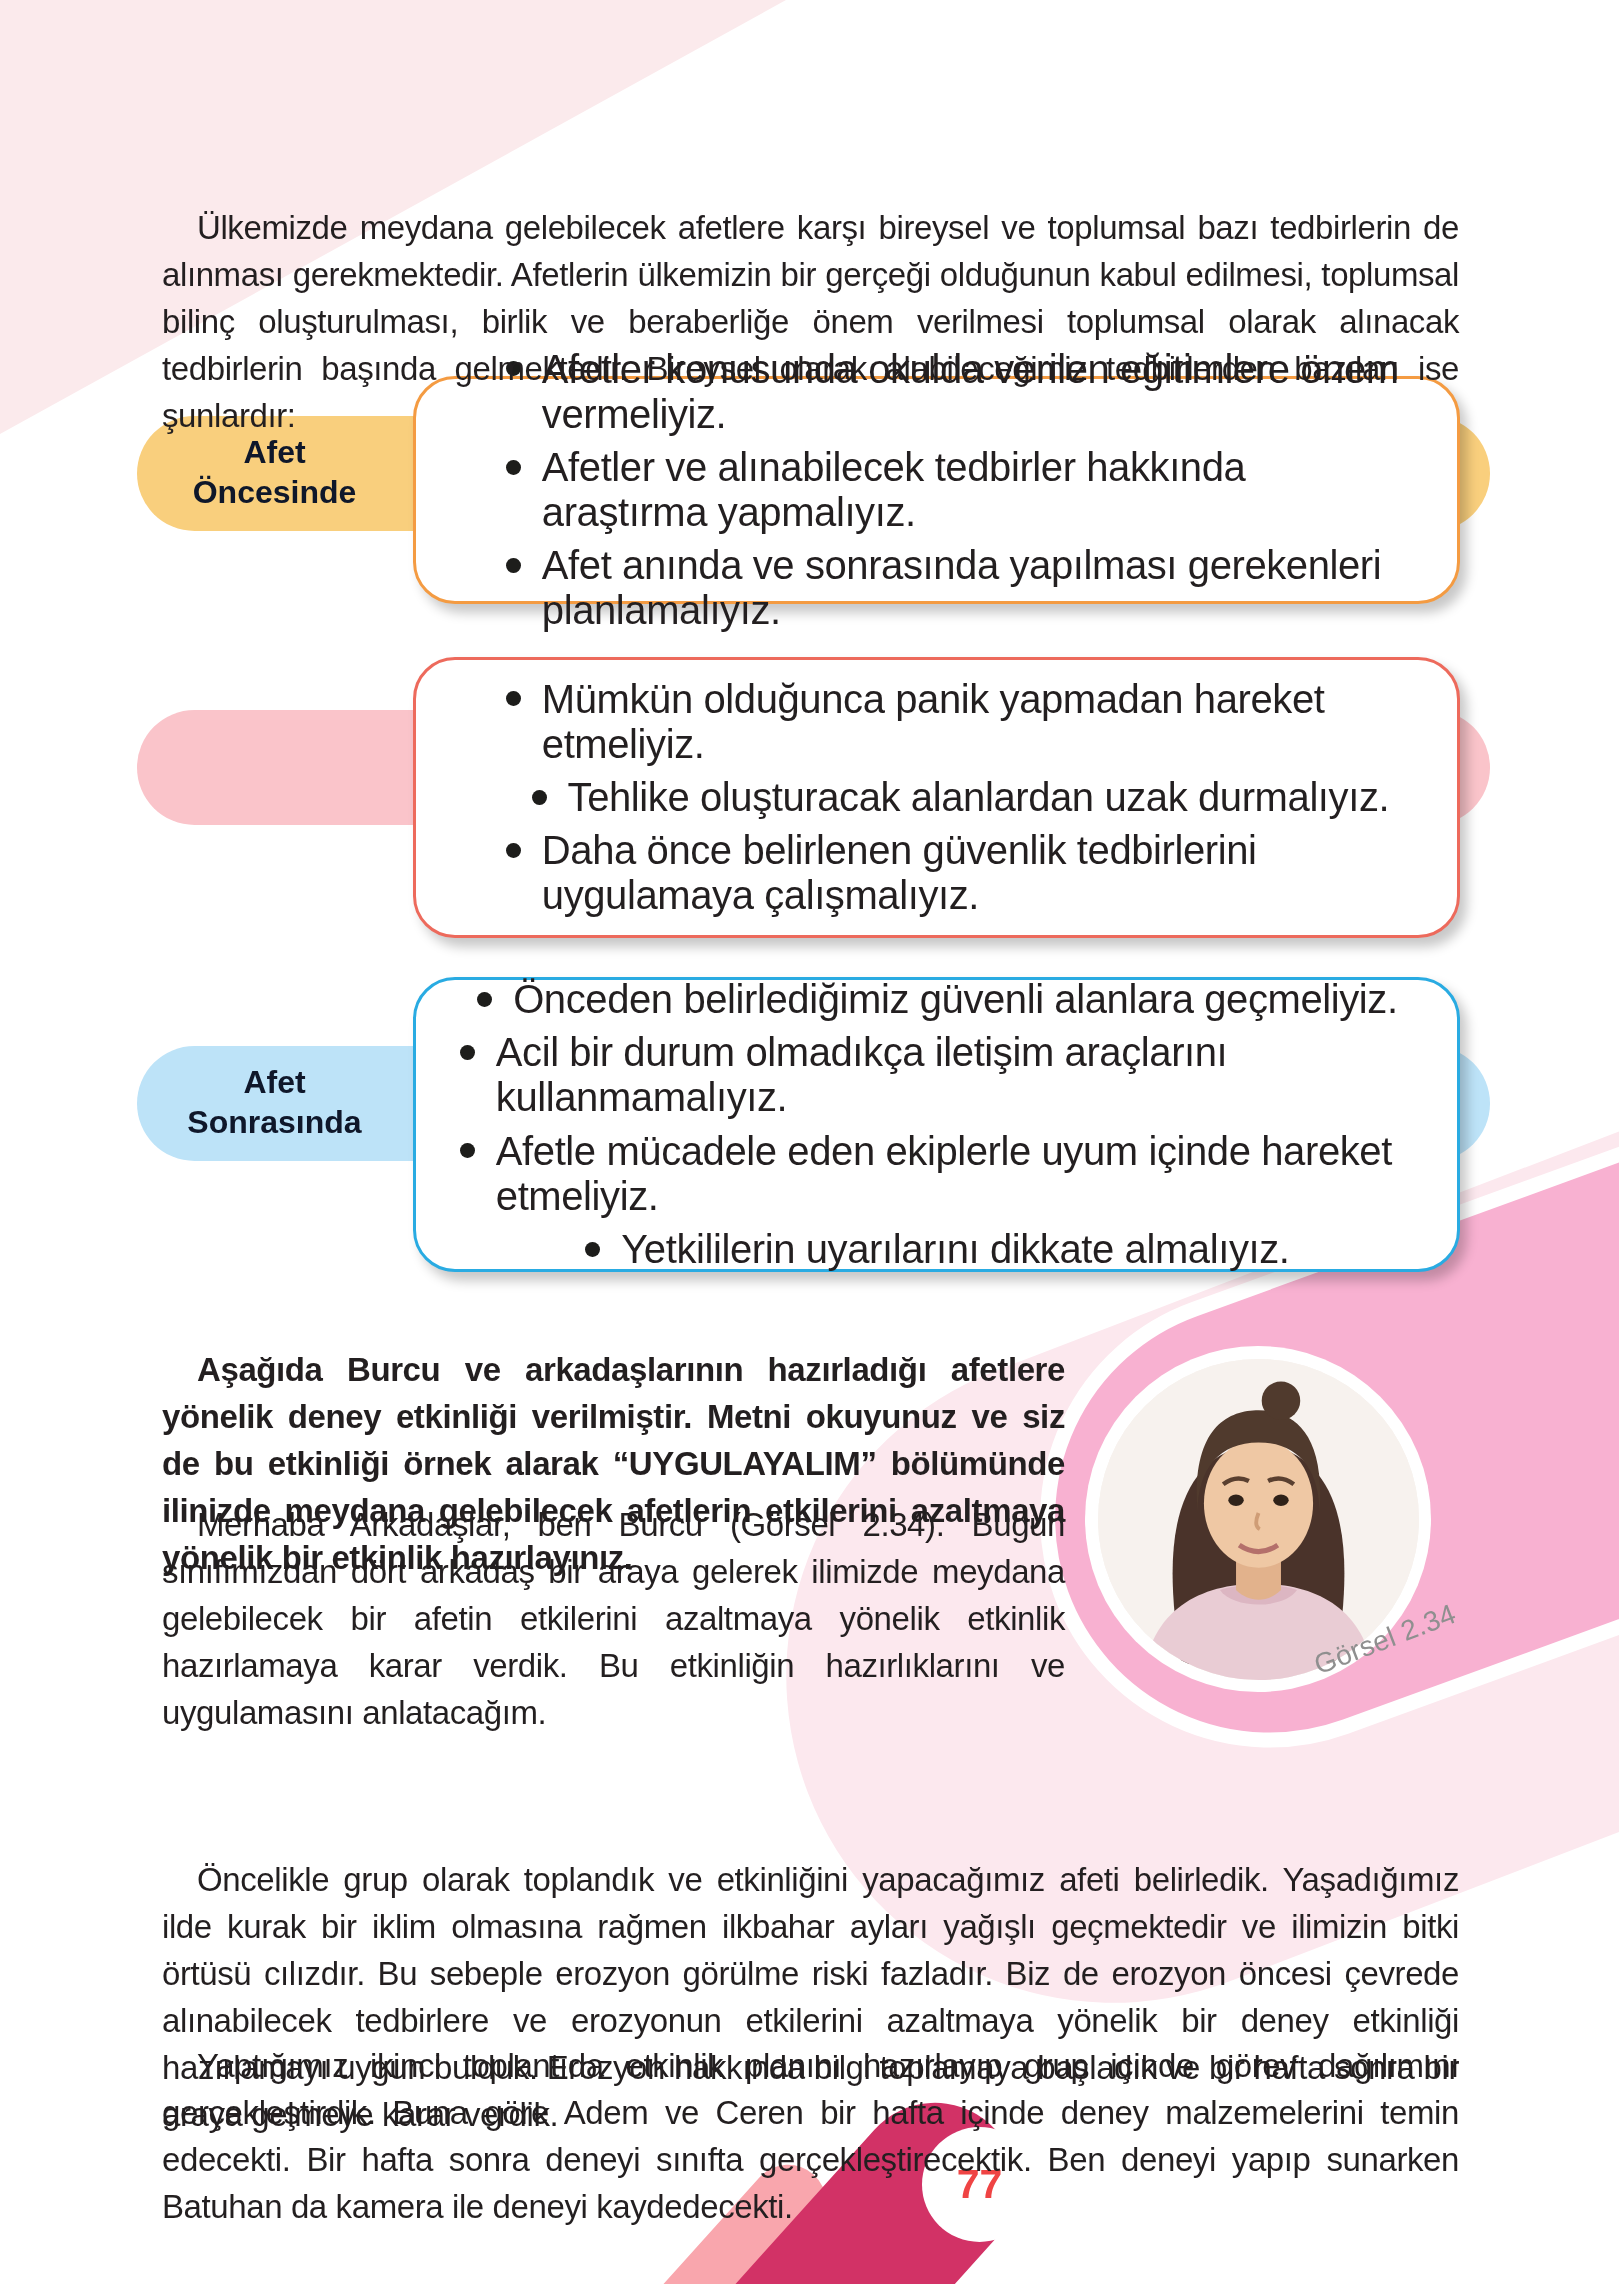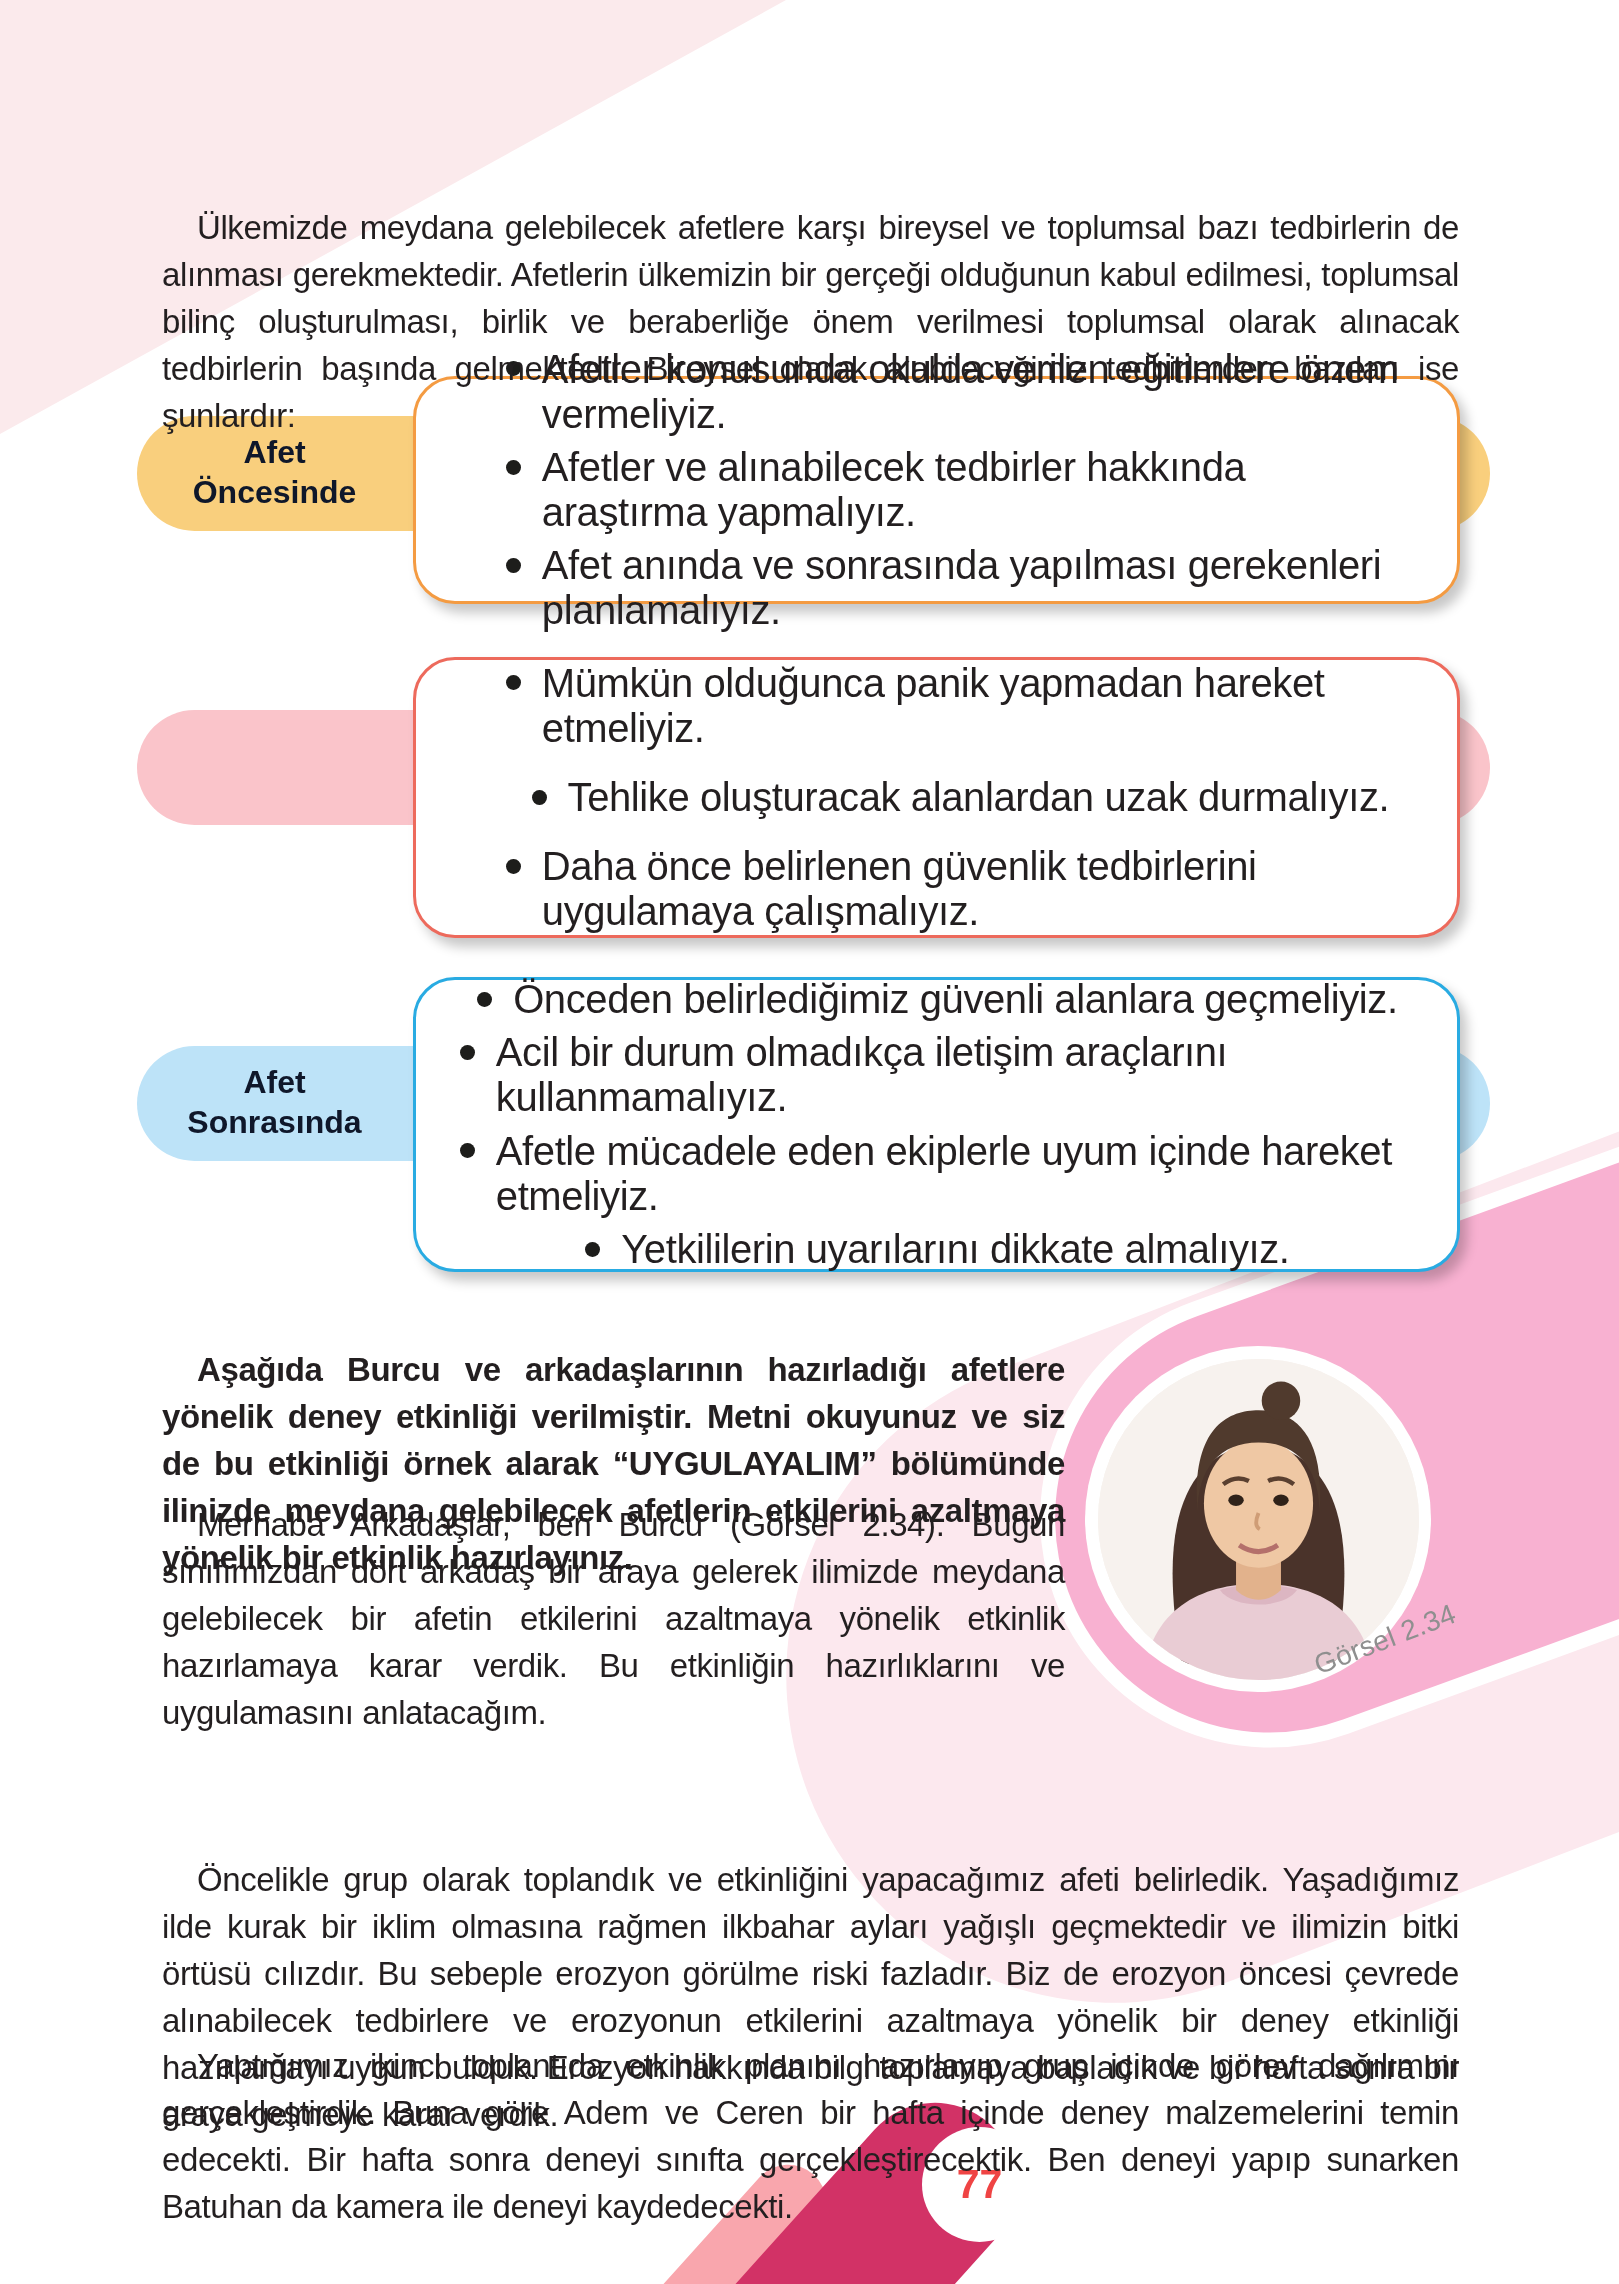--- a/index.html
+++ b/index.html
@@ -86,21 +86,21 @@
   .box-label.l2{ top:726px; }
   .box-label.l3{ top:1062px; }
   .whitebox{
     position:absolute; left:413px; width:1047px; background:#ffffff;
     border-radius:42px; z-index:2;
     box-shadow:7px 8.4px 11.2px rgba(0,0,0,0.22);
     display:flex; flex-direction:column; justify-content:center;
     padding:0 42px 0 90px; box-sizing:border-box;
   }
   .whitebox.w1{ top:376px;  height:228px; border:3.5px solid #f49b42; }
-  .whitebox.w2{ top:657px;  height:281px; border:3.5px solid #ed6a5c;gap:16px; }
+  .whitebox.w2{ top:657px;  height:281px; border:3.5px solid #ed6a5c; }
   .whitebox.w3{ top:977px; height:295px; border:3.5px solid #29abe2;padding-left:44px; }
   .bullet-item{
     display:flex; gap:21px; align-items:flex-start;
     font-size:40px; line-height:45px; letter-spacing:-0.4px;
     margin:4.2px 0;
     justify-content:center;
   }
   .bullet-dot{
     flex:0 0 auto; width:14.8px; height:14.8px; margin-top:14.8px;
     background:#1d1d1b; border-radius:50%;

